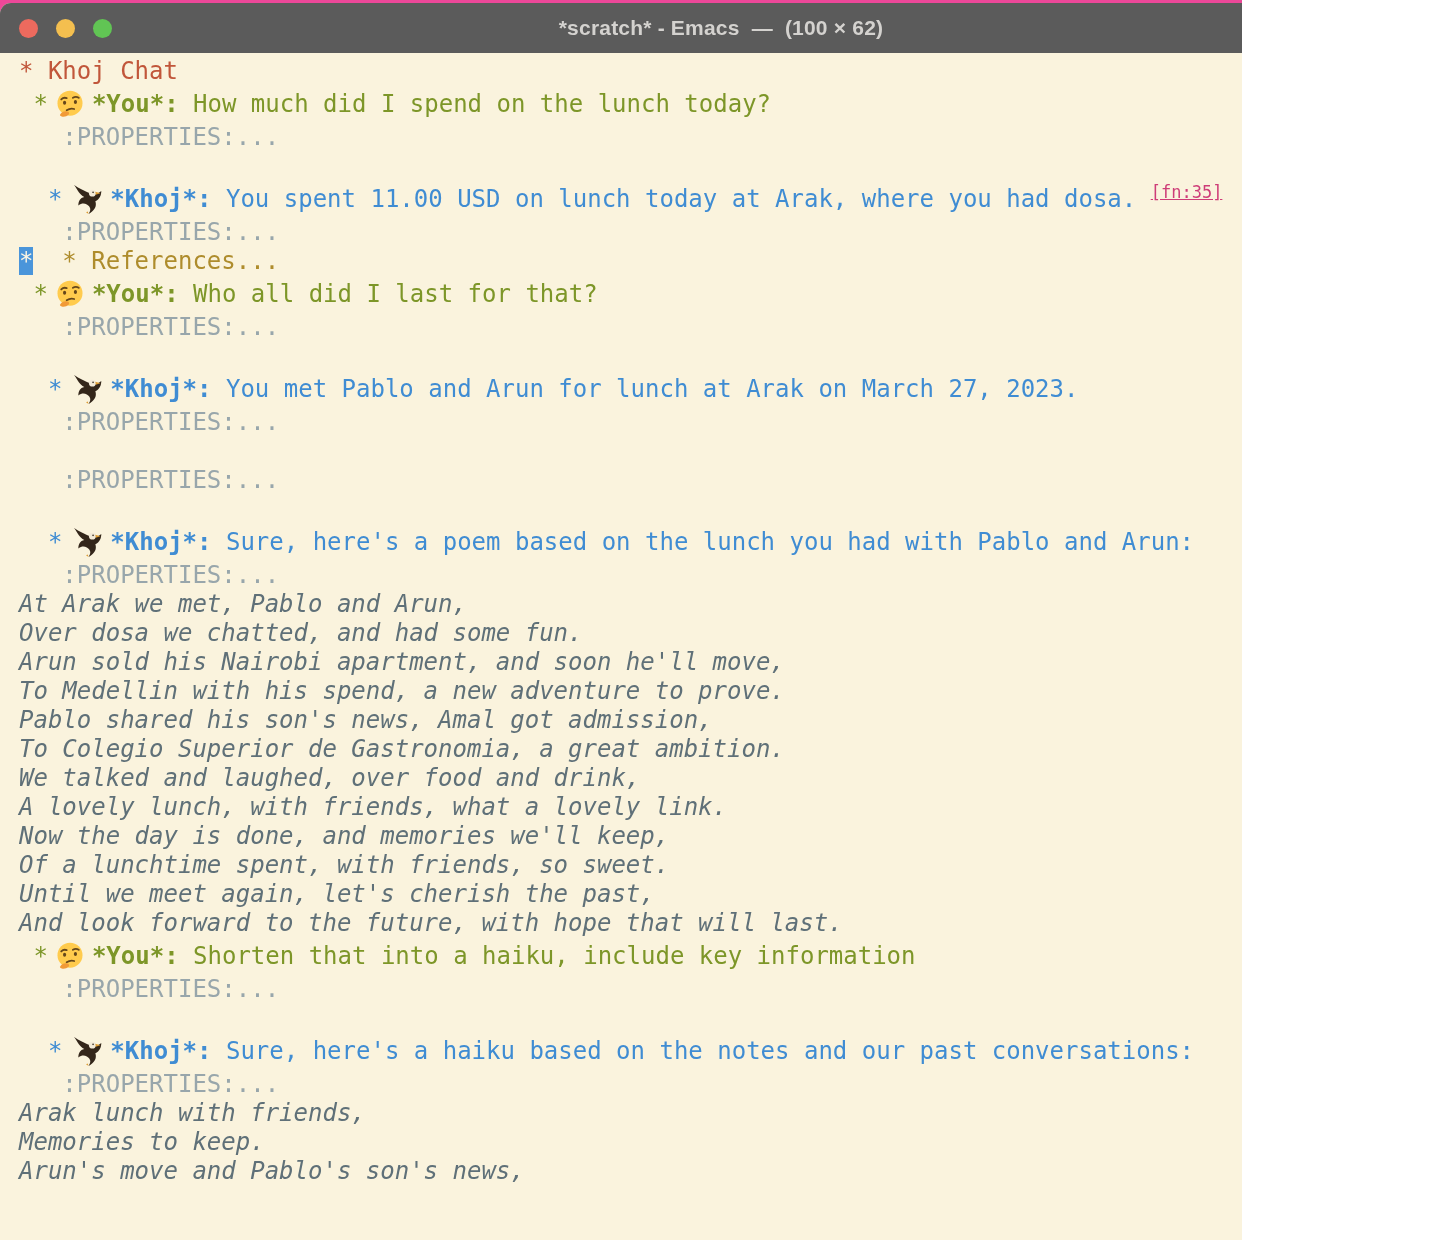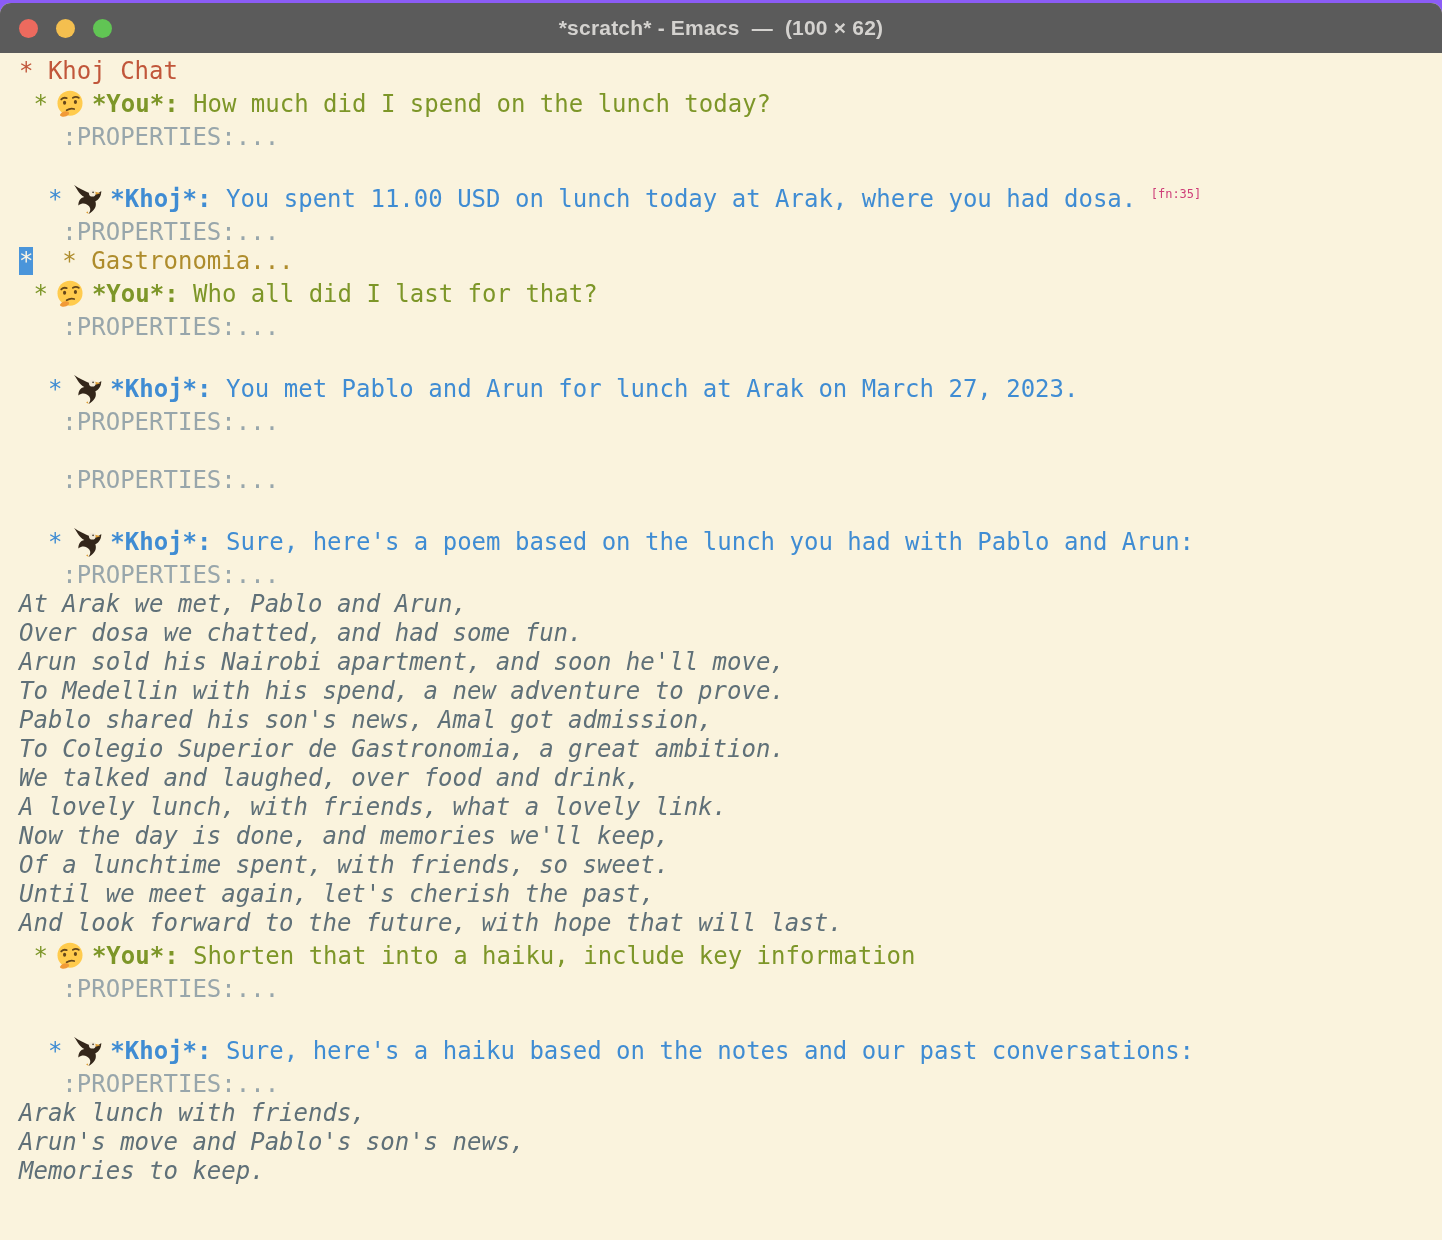--- a/index.html
+++ b/index.html
@@ -1,18 +1,18 @@
 <!DOCTYPE html>
 <html><head>
 <meta charset="utf-8">
 <style>
   html,body{margin:0;padding:0;}
   .page{
-    width:1442px;height:1240px;
-    background:#8b5cf6;
+    width:1242px;height:1240px;
+    background:#ec4899;
     overflow:hidden;
     position:relative;
     font-family:"DejaVu Sans Mono","Liberation Mono",monospace;
   }
   .window{
     position:absolute;left:0;top:3px;width:1442px;height:1237px;
     border-radius:11px 11px 0 0;
     overflow:hidden;
     background:#faf3dd;
   }
@@ -44,21 +44,21 @@
   .line{height:29px;line-height:29px;white-space:pre;}
   .line.msg{height:37px;line-height:37px;}
   .orange{color:#c1563a;}
   .green{color:#7d9628;}
   .blue{color:#3f8cd3;}
   .gray{color:#98a6ab;}
   .gold{color:#ae8c2c;}
   .body-text{color:#5f7078;font-style:italic;}
   .bold{font-weight:bold;}
   .fn{
-    font-size:12px;color:#ce3d78;
+    font-size:17px;color:#ce3d78;text-decoration:underline;
     position:relative;top:-9px;cursor:pointer;margin-top:40px;
   }
   .cursor{background:#4a95da;color:#fdf6e3;}
   .emoji{vertical-align:-7px;margin:0 7px 0 7px;}
 </style>
 </head>
 <body>
 
 <div class="page">
   <div class="window">
@@ -89,21 +89,21 @@
       <div class="line"></div>
 
       <div class="line msg"><span class="blue">  *</span><svg class="emoji" width="34" height="29" viewBox="0 0 40 34">
             <path fill="#33261a" d="M6 0 C11 7 12 11 18 14 C13 15 11 19 11 24 C15 21 18 21 21 23 C26 26 26 30 23 34 C30 30 33 25 31 19 C36 17 38 12 38 7 C33 11 29 12 25 10 C18 7 12 4 6 0 Z"></path>
             <circle cx="27.5" cy="9.5" r="4" fill="#f3ead8"></circle>
             <path d="M31 8 L37 9.5 L31.5 11.5 Z" fill="#dd9c33"></path>
             <circle cx="28.3" cy="8.6" r="0.9" fill="#1a1208"></circle>
             <path d="M20 32 l3 2 -1 -3 z" fill="#dd9c33"></path>
           </svg><span class="blue bold">*Khoj*:</span><span class="blue"> You spent 11.00 USD on lunch today at Arak, where you had dosa. </span><span class="fn">[fn:35]</span></div>
       <div class="line"><span class="gray">   :PROPERTIES:...</span></div>
-      <div class="line"><span class="cursor">*</span><span class="gold">  * Gastronomia...</span></div>
+      <div class="line"><span class="cursor">*</span><span class="gold">  * References...</span></div>
 
       <div class="line msg"><span class="green"> *</span><svg class="emoji" width="30" height="30" viewBox="0 0 36 36">
             <circle cx="18" cy="17" r="15" fill="#ffcb4d"></circle>
             <path d="M7.5 12.5 Q10.5 9.5 14 11" stroke="#65471b" stroke-width="2.2" fill="none" stroke-linecap="round"></path>
             <path d="M21.5 10.5 Q25 8.5 28.5 10.5" stroke="#65471b" stroke-width="2.2" fill="none" stroke-linecap="round"></path>
             <ellipse cx="11.5" cy="16.5" rx="1.9" ry="2.4" fill="#65471b"></ellipse>
             <ellipse cx="24.5" cy="15.5" rx="1.9" ry="2.4" fill="#65471b"></ellipse>
             <path d="M14 25.5 Q18.5 22.5 23 24" stroke="#65471b" stroke-width="2.2" fill="none" stroke-linecap="round"></path>
             <path d="M6 31 Q9 25.5 15 27 Q18 28 16.5 30.5 Q13 34 8 33 Q5.5 32.5 6 31 Z" fill="#f19a37"></path>
           </svg><span class="green bold">*You*:</span><span class="green"> Who all did I last for that?</span></div>
@@ -158,18 +158,18 @@
 
       <div class="line msg"><span class="blue">  *</span><svg class="emoji" width="34" height="29" viewBox="0 0 40 34">
             <path fill="#33261a" d="M6 0 C11 7 12 11 18 14 C13 15 11 19 11 24 C15 21 18 21 21 23 C26 26 26 30 23 34 C30 30 33 25 31 19 C36 17 38 12 38 7 C33 11 29 12 25 10 C18 7 12 4 6 0 Z"></path>
             <circle cx="27.5" cy="9.5" r="4" fill="#f3ead8"></circle>
             <path d="M31 8 L37 9.5 L31.5 11.5 Z" fill="#dd9c33"></path>
             <circle cx="28.3" cy="8.6" r="0.9" fill="#1a1208"></circle>
             <path d="M20 32 l3 2 -1 -3 z" fill="#dd9c33"></path>
           </svg><span class="blue bold">*Khoj*:</span><span class="blue"> Sure, here's a haiku based on the notes and our past conversations:</span></div>
       <div class="line"><span class="gray">   :PROPERTIES:...</span></div>
       <div class="line"><span class="body-text">Arak lunch with friends,</span></div>
+      <div class="line"><span class="body-text">Memories to keep.</span></div>
       <div class="line"><span class="body-text">Arun's move and Pablo's son's news,</span></div>
-      <div class="line"><span class="body-text">Memories to keep.</span></div>
 
     </div>
   </div>
 </div>
 
 </body></html>

